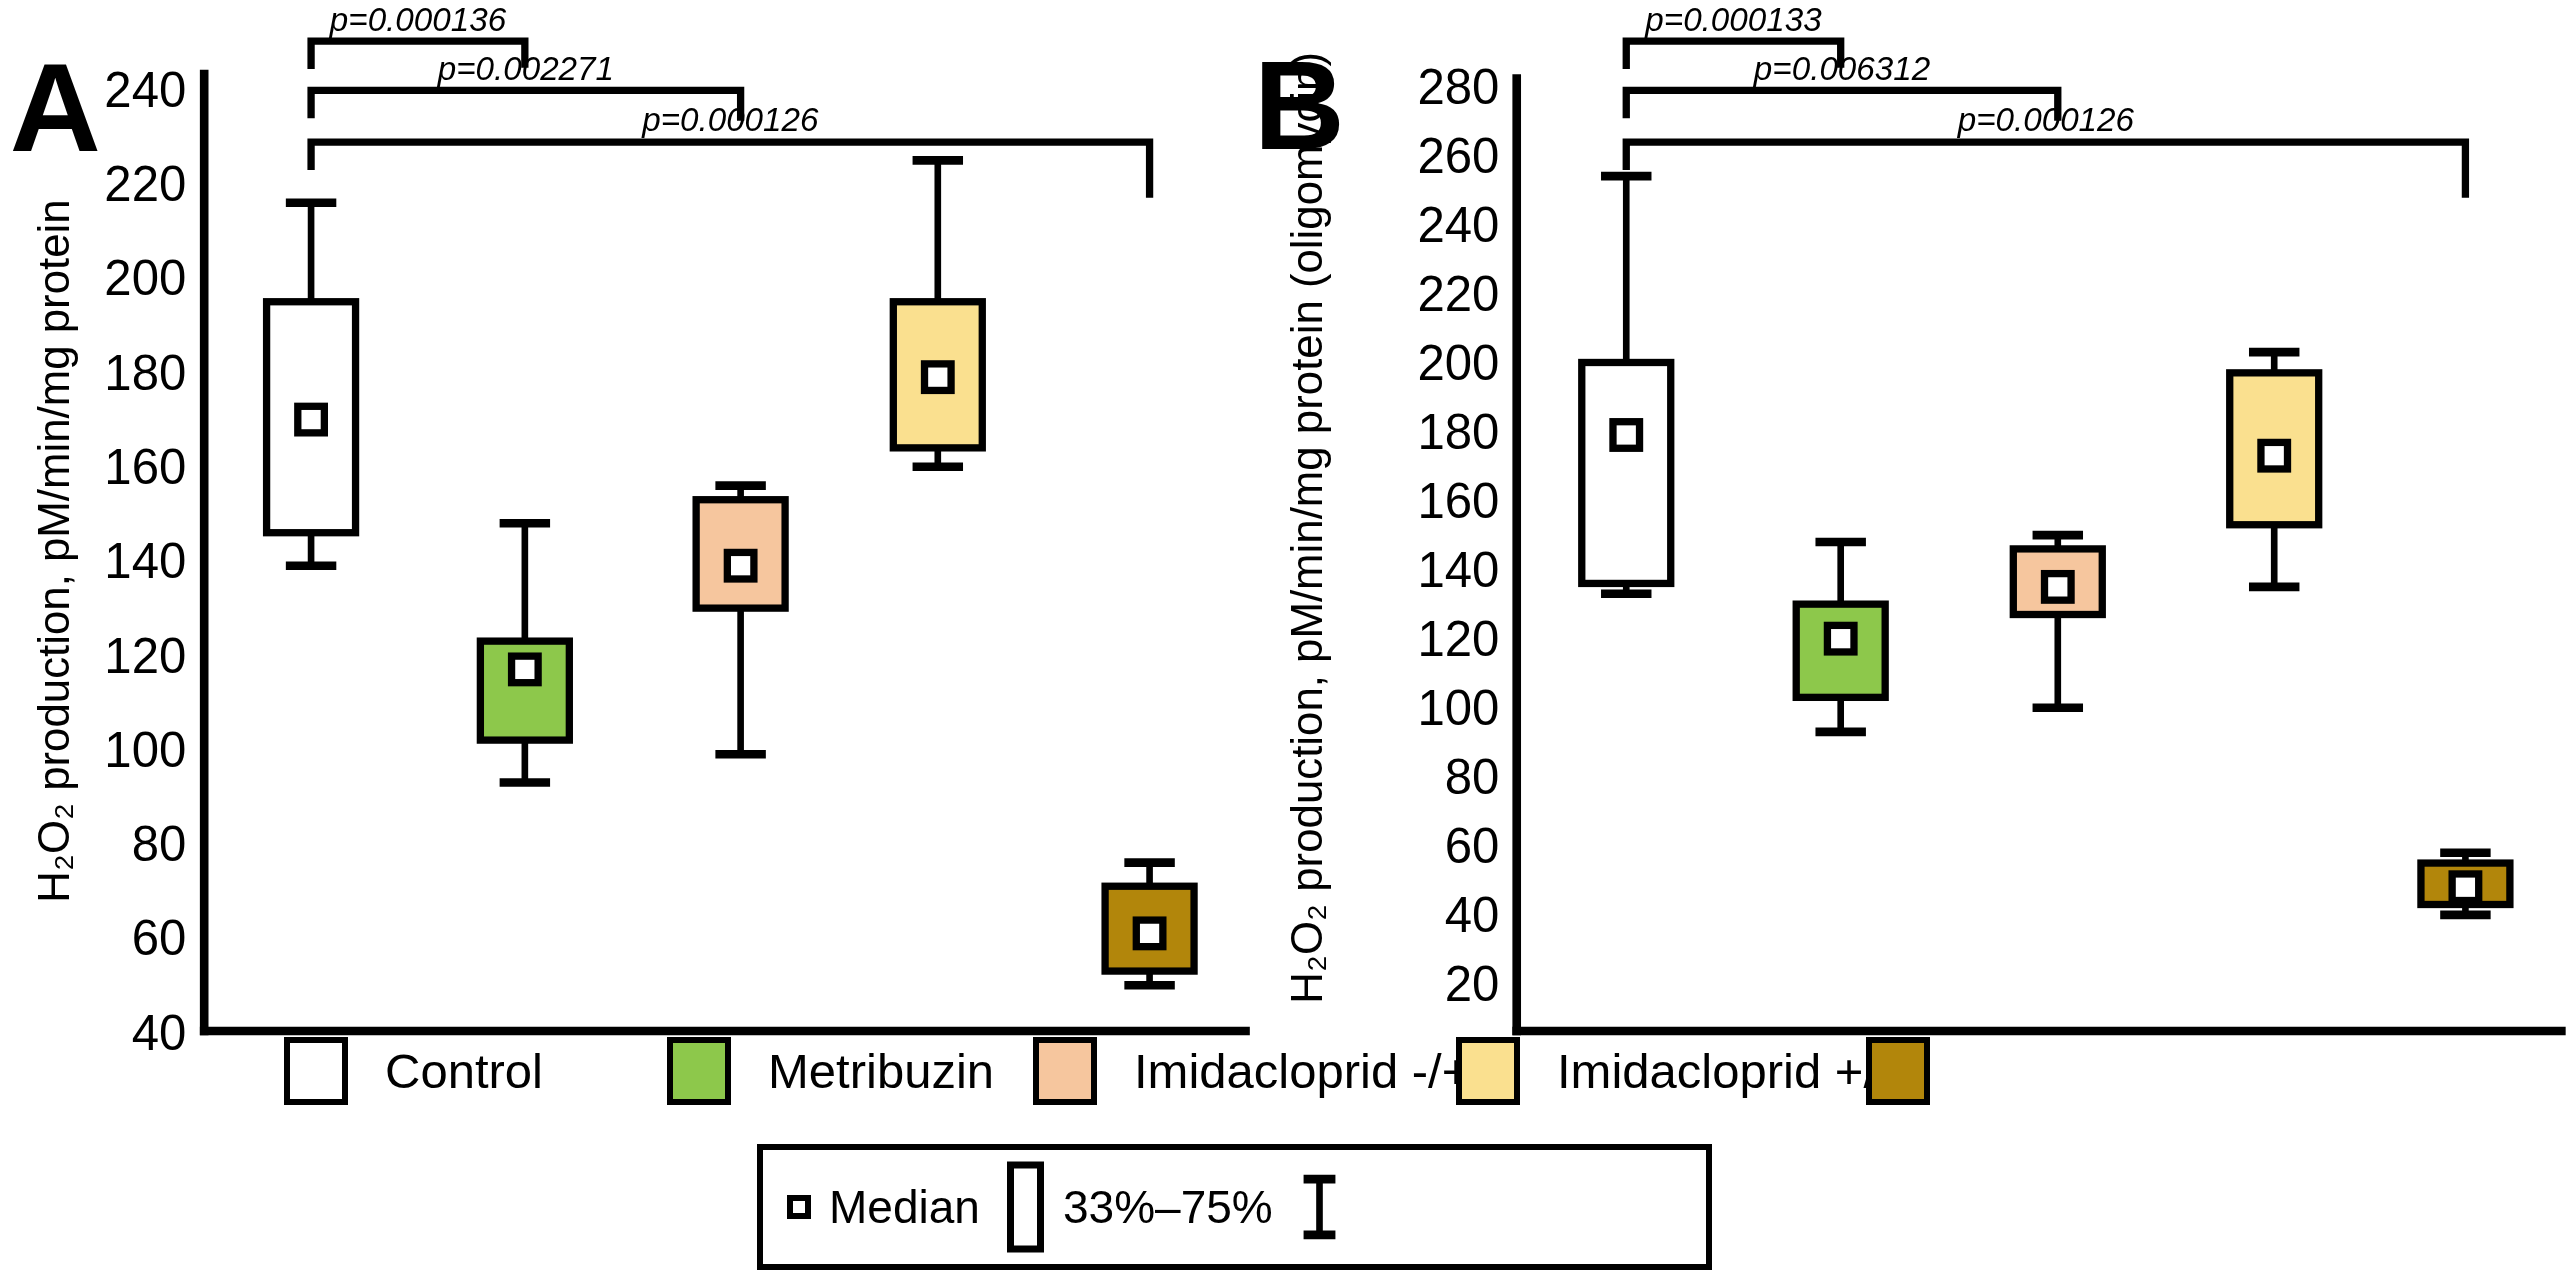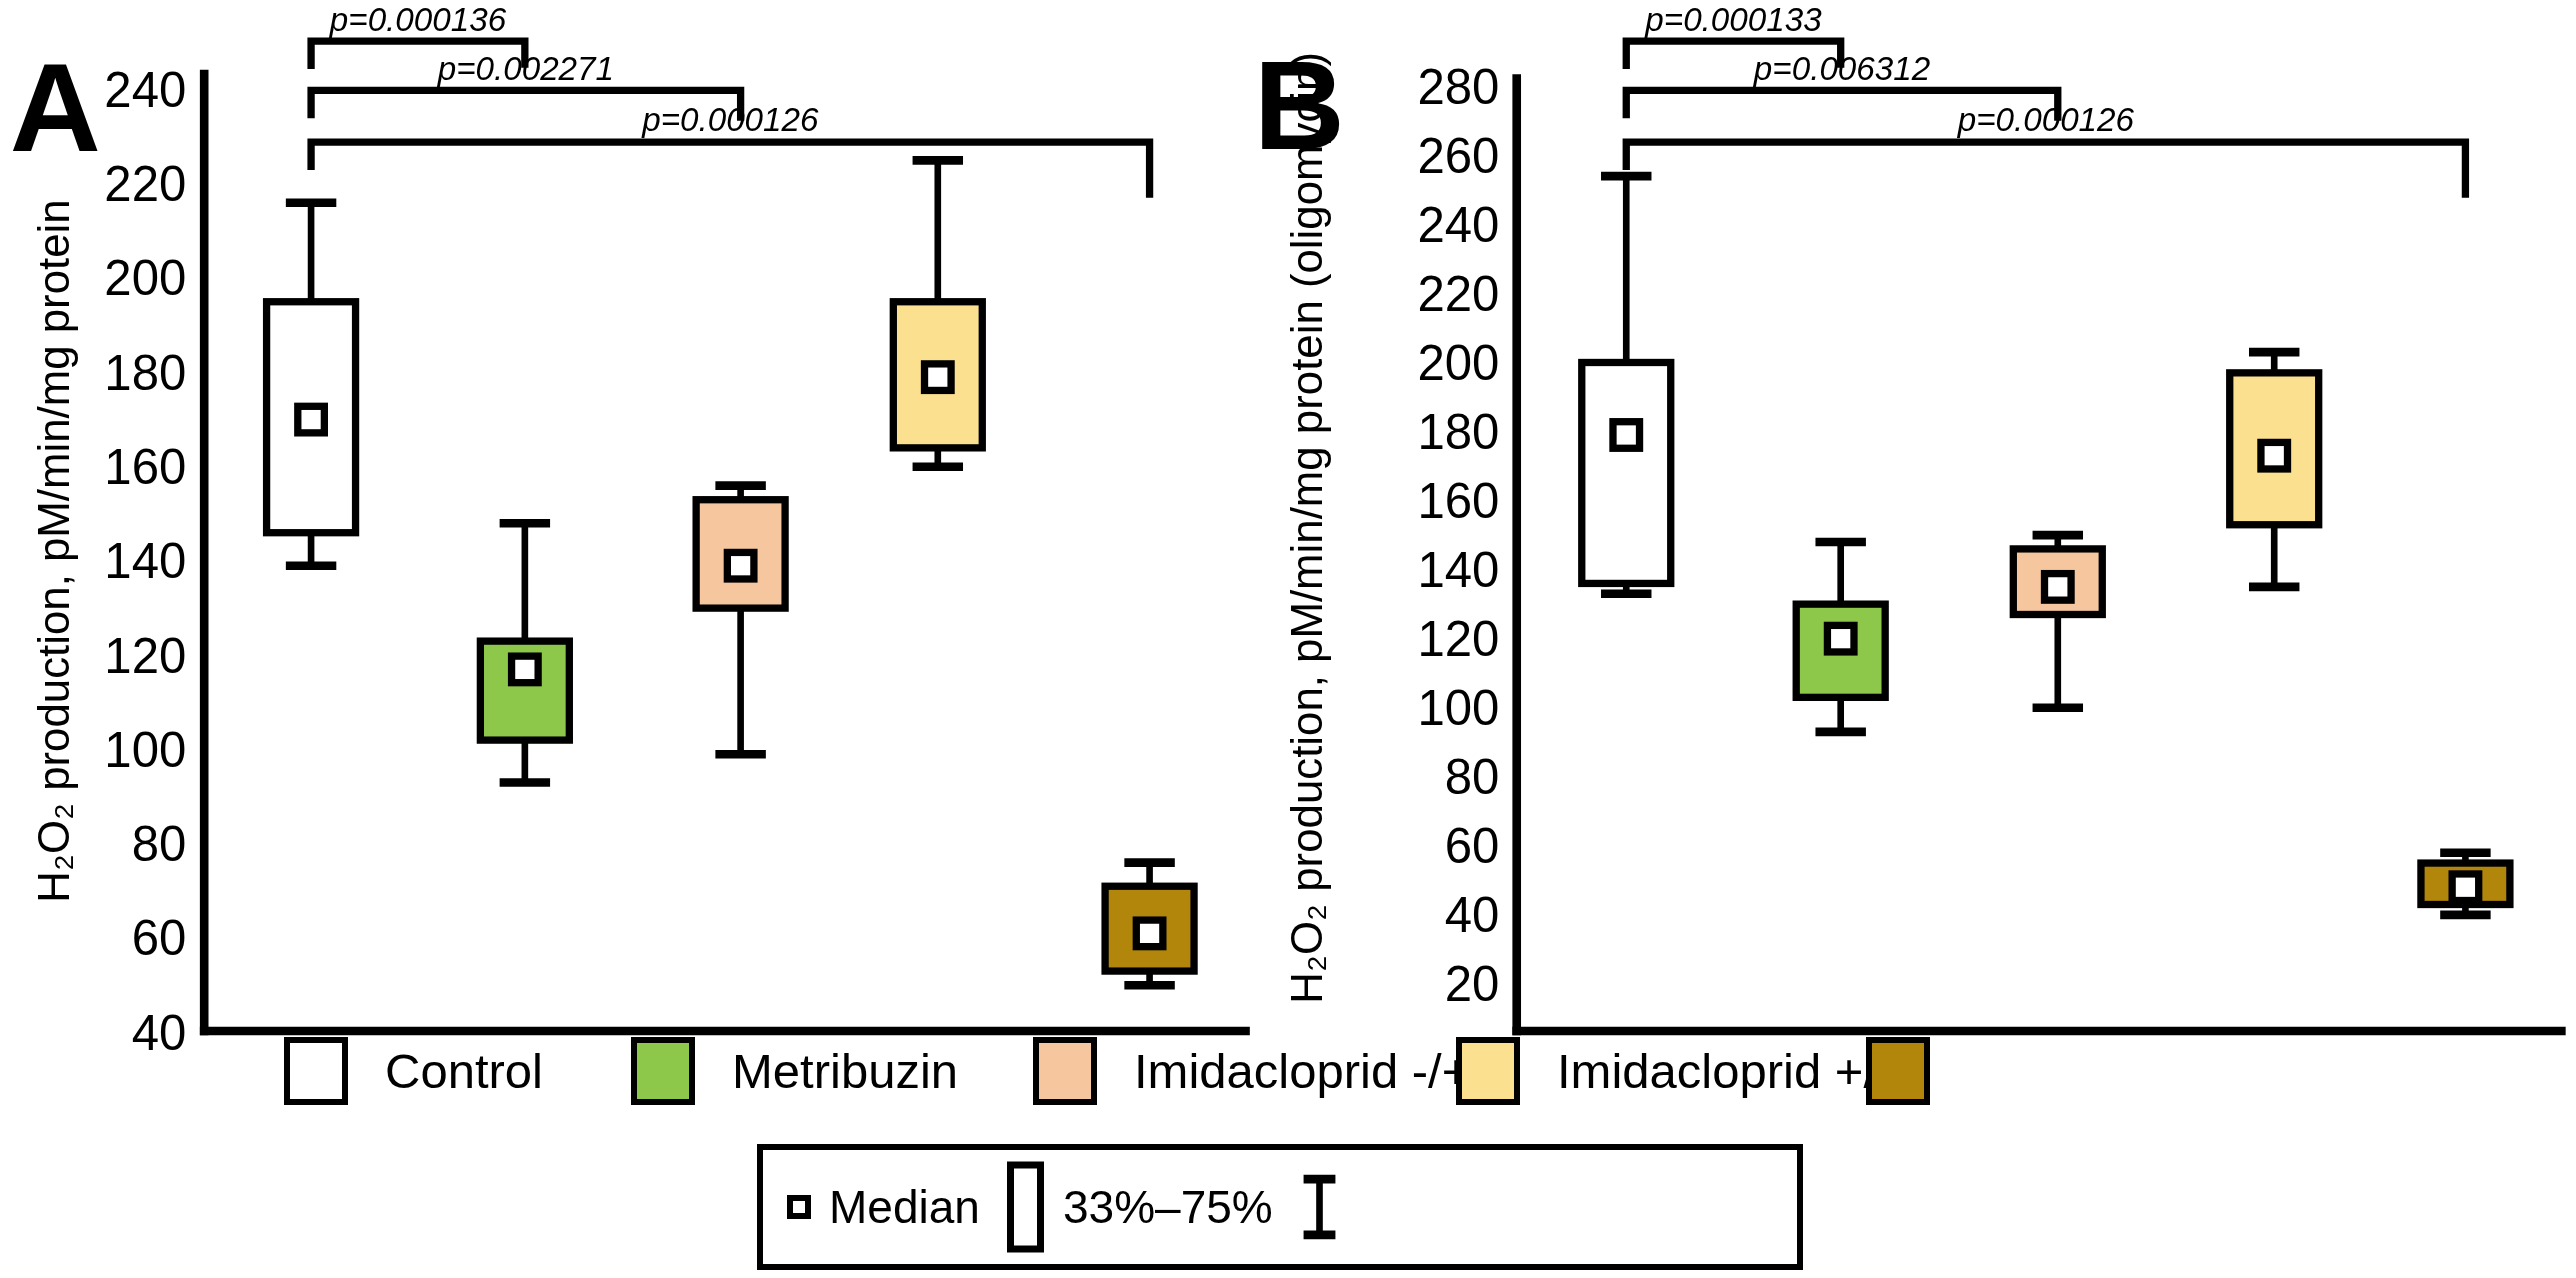--- a/index.html
+++ b/index.html
@@ -6,21 +6,21 @@
   .stage{position:relative;width:2576px;height:1278px;background:#ffffff;
          font-family:"Liberation Sans","DejaVu Sans",sans-serif;color:#000;overflow:hidden;}
   svg{position:absolute;left:0;top:0;}
   .tick{font-size:74px;fill:#000;}
   .ylabel{font-size:66px;fill:#000;}
   .panel-letter{font-size:190px;font-weight:bold;fill:#000;}
   .plabel{font-size:50px;font-style:italic;fill:#000;}
   .legend-item{position:absolute;display:flex;align-items:center;gap:37px;height:66px;}
   .chip{width:52px;height:56px;border:6px solid #000;background:#fff;flex:0 0 auto;}
   .legend-label{font-size:49px;white-space:nowrap;}
-  .key-box{position:absolute;left:757px;top:1144px;width:1046px;height:126px;
+  .key-box{position:absolute;left:757px;top:1144px;width:955px;height:126px;
            border:6px solid #000;box-sizing:border-box;background:#fff;}
   .key-item{position:absolute;top:50%;transform:translateY(-50%);}
   .key-label{font-size:46px;white-space:nowrap;}
   .median-glyph{width:12px;height:12px;border:6.6px solid #000;background:#fff;}
   .box-glyph{width:22.6px;height:77px;border:7.3px solid #000;background:#fff;}
 </style>
 </head>
 <body>
 
 <div class="stage">
@@ -124,21 +124,21 @@
         <path d="M 2449 256 L 2449 214 L 3713 214 L 3713 298" fill="none" stroke="#000" stroke-width="11"></path>
         <text x="3081" y="198" text-anchor="middle" class="plabel">p=0.000126</text>
       </g>
   </svg>
 
   <div>
     <div class="legend-item" style="left:284px;top:1038px">
       <span class="chip" style="background: rgb(255, 255, 255);"></span>
       <span class="legend-label">Control</span>
     </div>
-    <div class="legend-item" style="left:631px;top:1038px">
+    <div class="legend-item" style="left:667px;top:1038px">
       <span class="chip" style="background: rgb(141, 200, 75);"></span>
       <span class="legend-label">Metribuzin</span>
     </div>
     <div class="legend-item" style="left:1033px;top:1038px">
       <span class="chip" style="background: rgb(246, 198, 158);"></span>
       <span class="legend-label">Imidacloprid -/+</span>
     </div>
     <div class="legend-item" style="left:1456px;top:1038px">
       <span class="chip" style="background: rgb(250, 224, 143);"></span>
       <span class="legend-label">Imidacloprid +/-</span>

